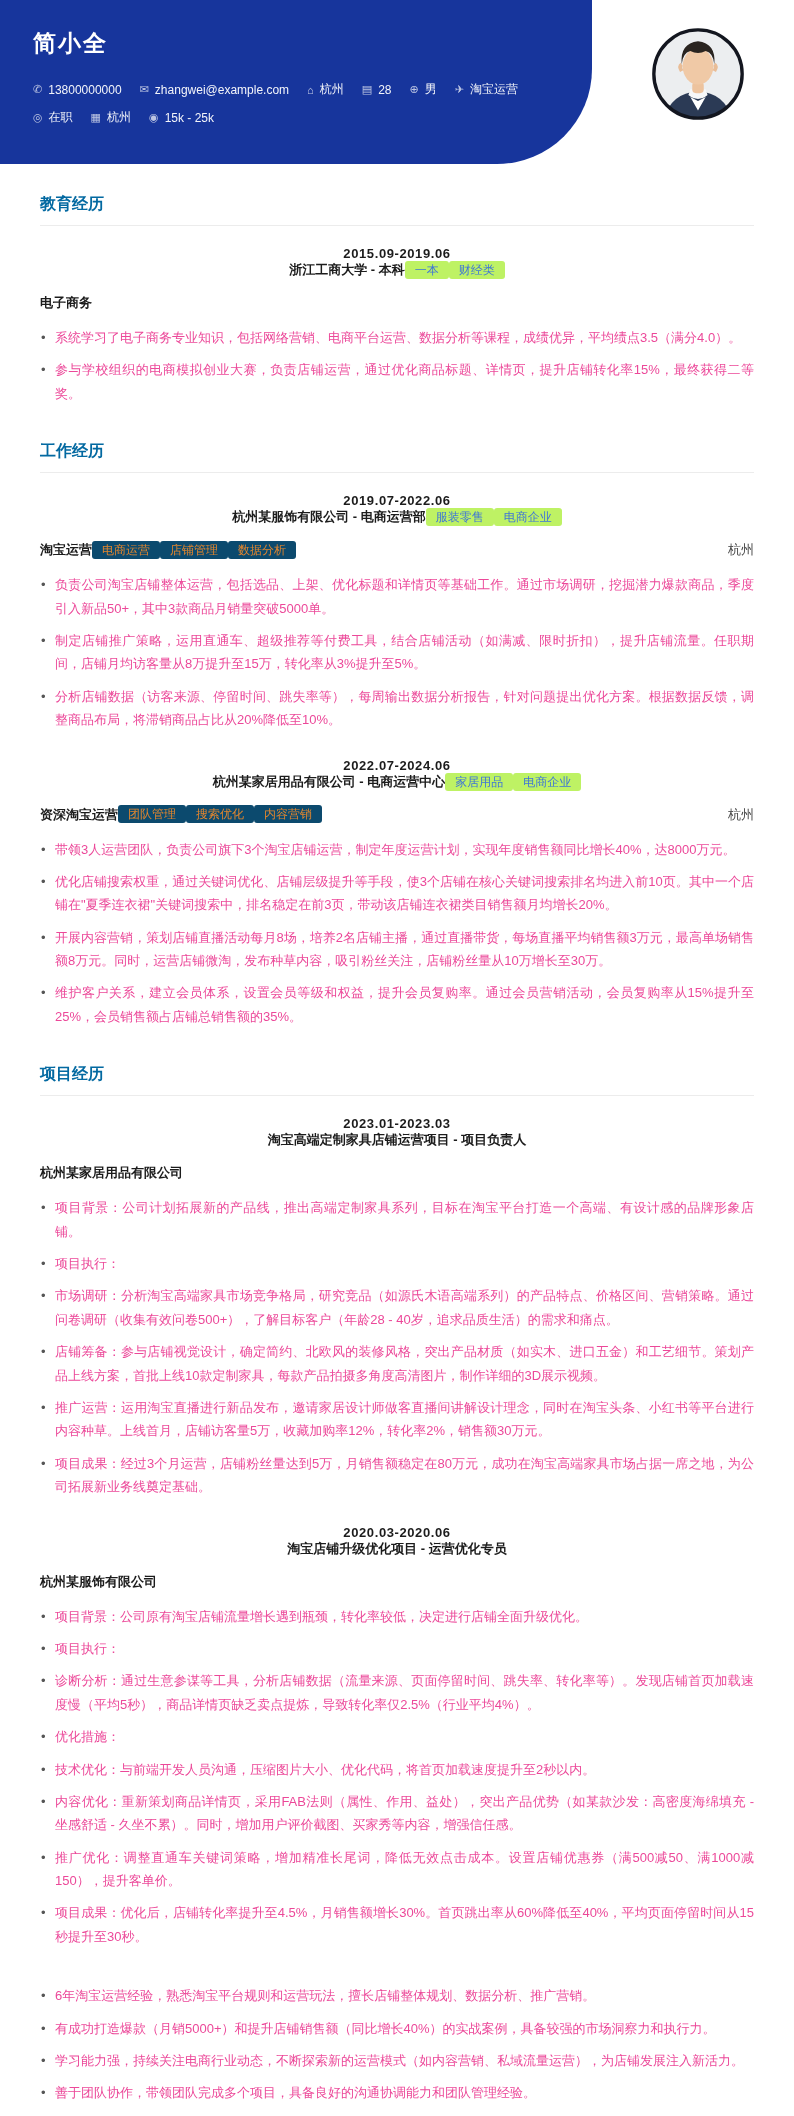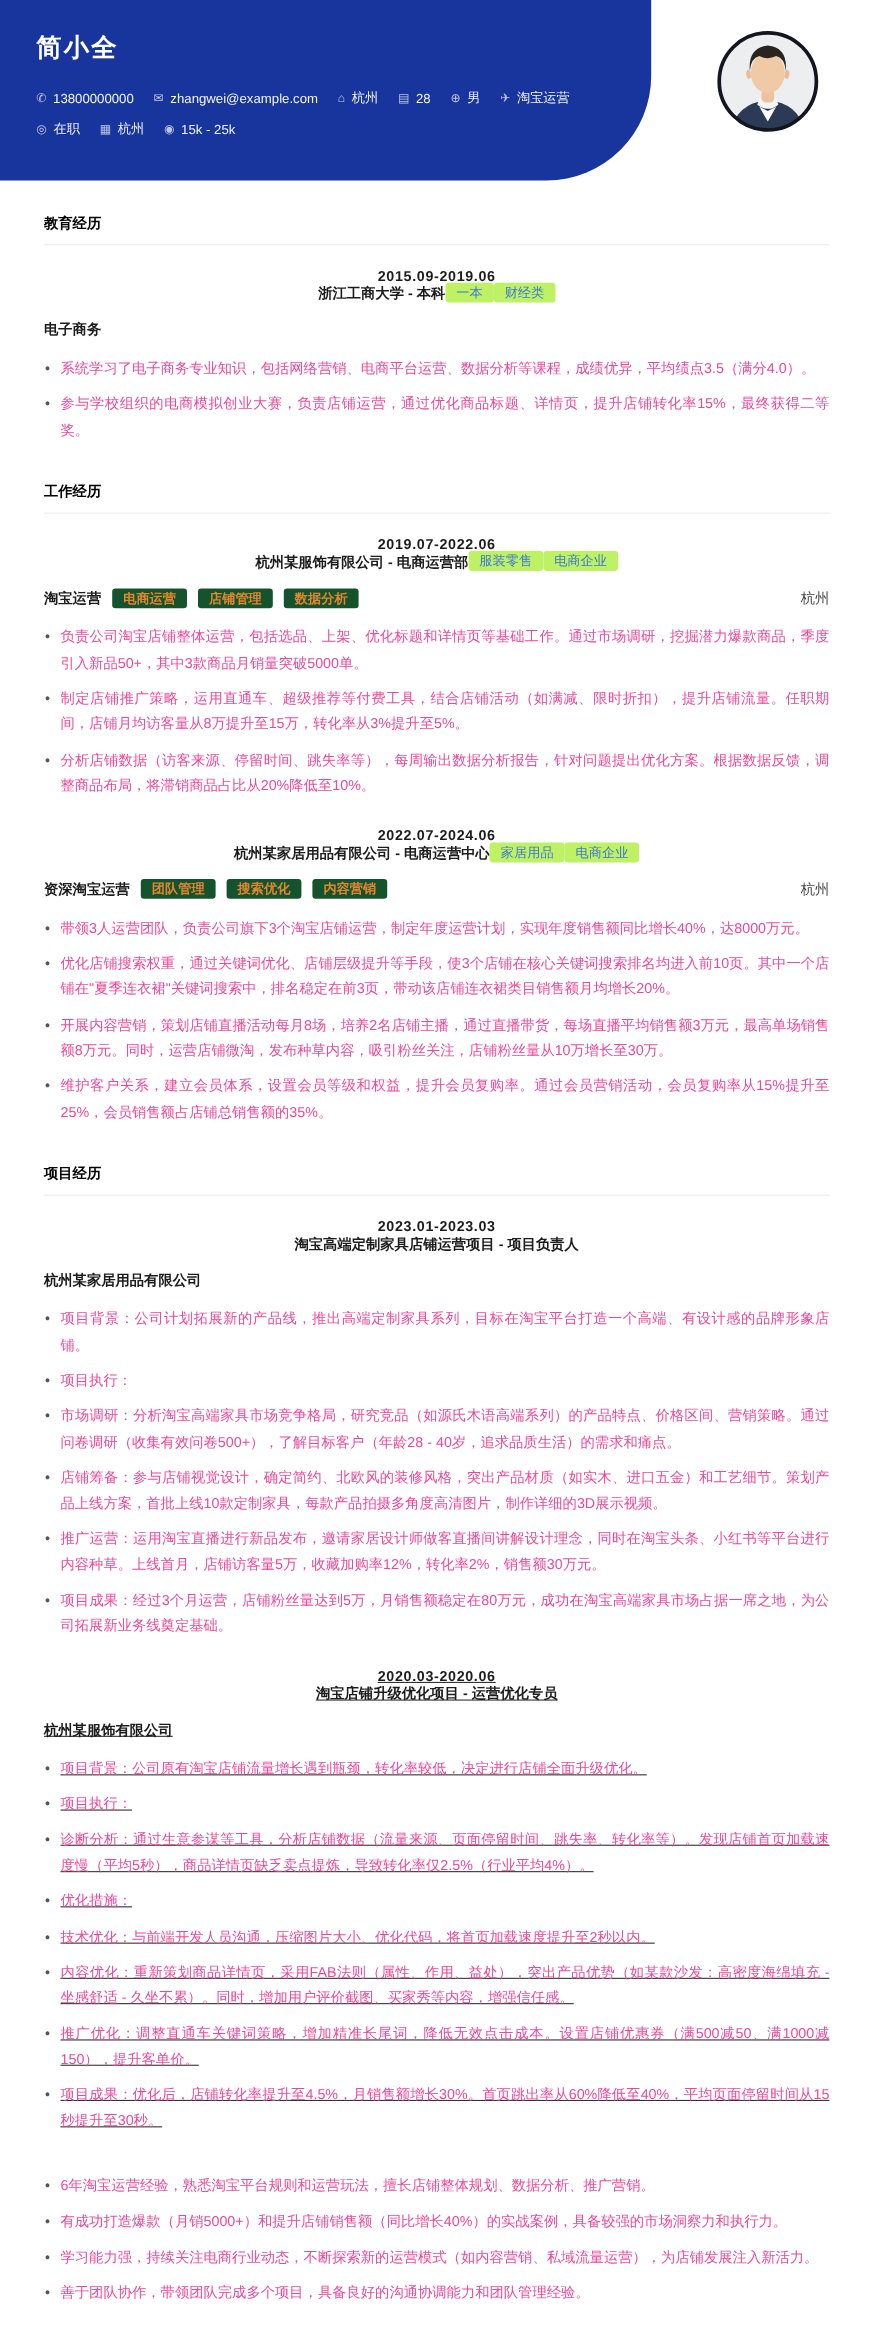--- a/index.html
+++ b/index.html
@@ -13,31 +13,31 @@
   .hero-name{margin:0 0 22px 0;font-size:23px;font-weight:bold;letter-spacing:2px;}
   .contact-row{display:flex;align-items:center;gap:18px;font-size:12px;margin-bottom:11px;white-space:nowrap;}
   .contact-item{display:flex;align-items:center;gap:6px;color:rgba(255,255,255,.95);}
   .ci-icon{font-size:11px;opacity:.75;}
   .avatar{position:absolute;left:650px;top:26px;width:96px;height:96px;}
 
   
   main{padding:30px 40px 40px 40px;}
   section{margin-top:36px;}
   section:first-child{margin-top:0;}
-  .sec-title{font-size:13px;font-weight:bold;color:#000000;padding-bottom:10px;border-bottom:1px solid #ececec;font-family:Liberation Serif, serif;}
+  .sec-title{font-size:16px;font-weight:bold;color:#0369a1;padding-bottom:10px;border-bottom:1px solid #ececec;font-family:Liberation Serif, serif;}
 
   .entry-head{display:flex;justify-content:space-between;align-items:center;margin-top:20px;font-size:13px;font-weight:bold;color:#1c1c1c;flex-direction:column;}
-  .head-right{display:flex;align-items:flex-start;}
+  .head-right{display:flex;align-items:flex-end;}
   .entry-sub{display:flex;justify-content:space-between;align-items:center;margin-top:15px;font-size:13px;}
   .sub-left{display:flex;align-items:center;font-weight:bold;color:#1c1c1c;text-align:right;}
   .location{font-weight:normal;color:#444;}
   .date{letter-spacing:.6px;}
 
   .badge{background:#bef264;color:#3f76d6;font-size:12px;font-weight:normal;padding:2px 10px;border-radius:3px;margin-left:0;}
-  .tag{background:#14532d;color:#e2862e;font-size:12px;font-weight:bold;padding:2px 10px;border-radius:3px;margin-left:10px;}
+  .tag{background:#0c4a6e;color:#e2862e;font-size:12px;font-weight:normal;padding:2px 10px;border-radius:3px;}
 
   ul.bullets{list-style:none;margin:14px 0 0 0;padding:0;}
   ul.bullets li{position:relative;padding-left:15px;font-size:13px;line-height:1.8;color:#ec4899;margin-bottom:9px;text-align:justify;}
   ul.bullets li::before{content:"\2022";position:absolute;left:1px;top:0;color:#555;}
 </style>
 </head>
 <body>
 
 <div class="page">
 
@@ -207,21 +207,21 @@
 
         <li>项目背景：公司计划拓展新的产品线，推出高端定制家具系列，目标在淘宝平台打造一个高端、有设计感的品牌形象店铺。</li>
             <li>项目执行：</li>
             <li>市场调研：分析淘宝高端家具市场竞争格局，研究竞品（如源氏木语高端系列）的产品特点、价格区间、营销策略。通过问卷调研（收集有效问卷500+），了解目标客户（年龄28 - 40岁，追求品质生活）的需求和痛点。</li>
             <li>店铺筹备：参与店铺视觉设计，确定简约、北欧风的装修风格，突出产品材质（如实木、进口五金）和工艺细节。策划产品上线方案，首批上线10款定制家具，每款产品拍摄多角度高清图片，制作详细的3D展示视频。</li>
             <li>推广运营：运用淘宝直播进行新品发布，邀请家居设计师做客直播间讲解设计理念，同时在淘宝头条、小红书等平台进行内容种草。上线首月，店铺访客量5万，收藏加购率12%，转化率2%，销售额30万元。</li>
             <li>项目成果：经过3个月运营，店铺粉丝量达到5万，月销售额稳定在80万元，成功在淘宝高端家具市场占据一席之地，为公司拓展新业务线奠定基础。</li>
           </ul>
       </div>
 
-      <div class="entry" style="margin-top:26px;text-decoration:underline;">
+      <div class="entry" style="margin-top:26px;">
         <div class="entry-head">
           <span class="date">2020.03-2020.06</span>
           <span>淘宝店铺升级优化项目 - 运营优化专员</span>
         </div>
         <div class="entry-sub">
           <span class="sub-left">杭州某服饰有限公司</span>
         </div>
         <ul class="bullets">
 
         <li>项目背景：公司原有淘宝店铺流量增长遇到瓶颈，转化率较低，决定进行店铺全面升级优化。</li>

